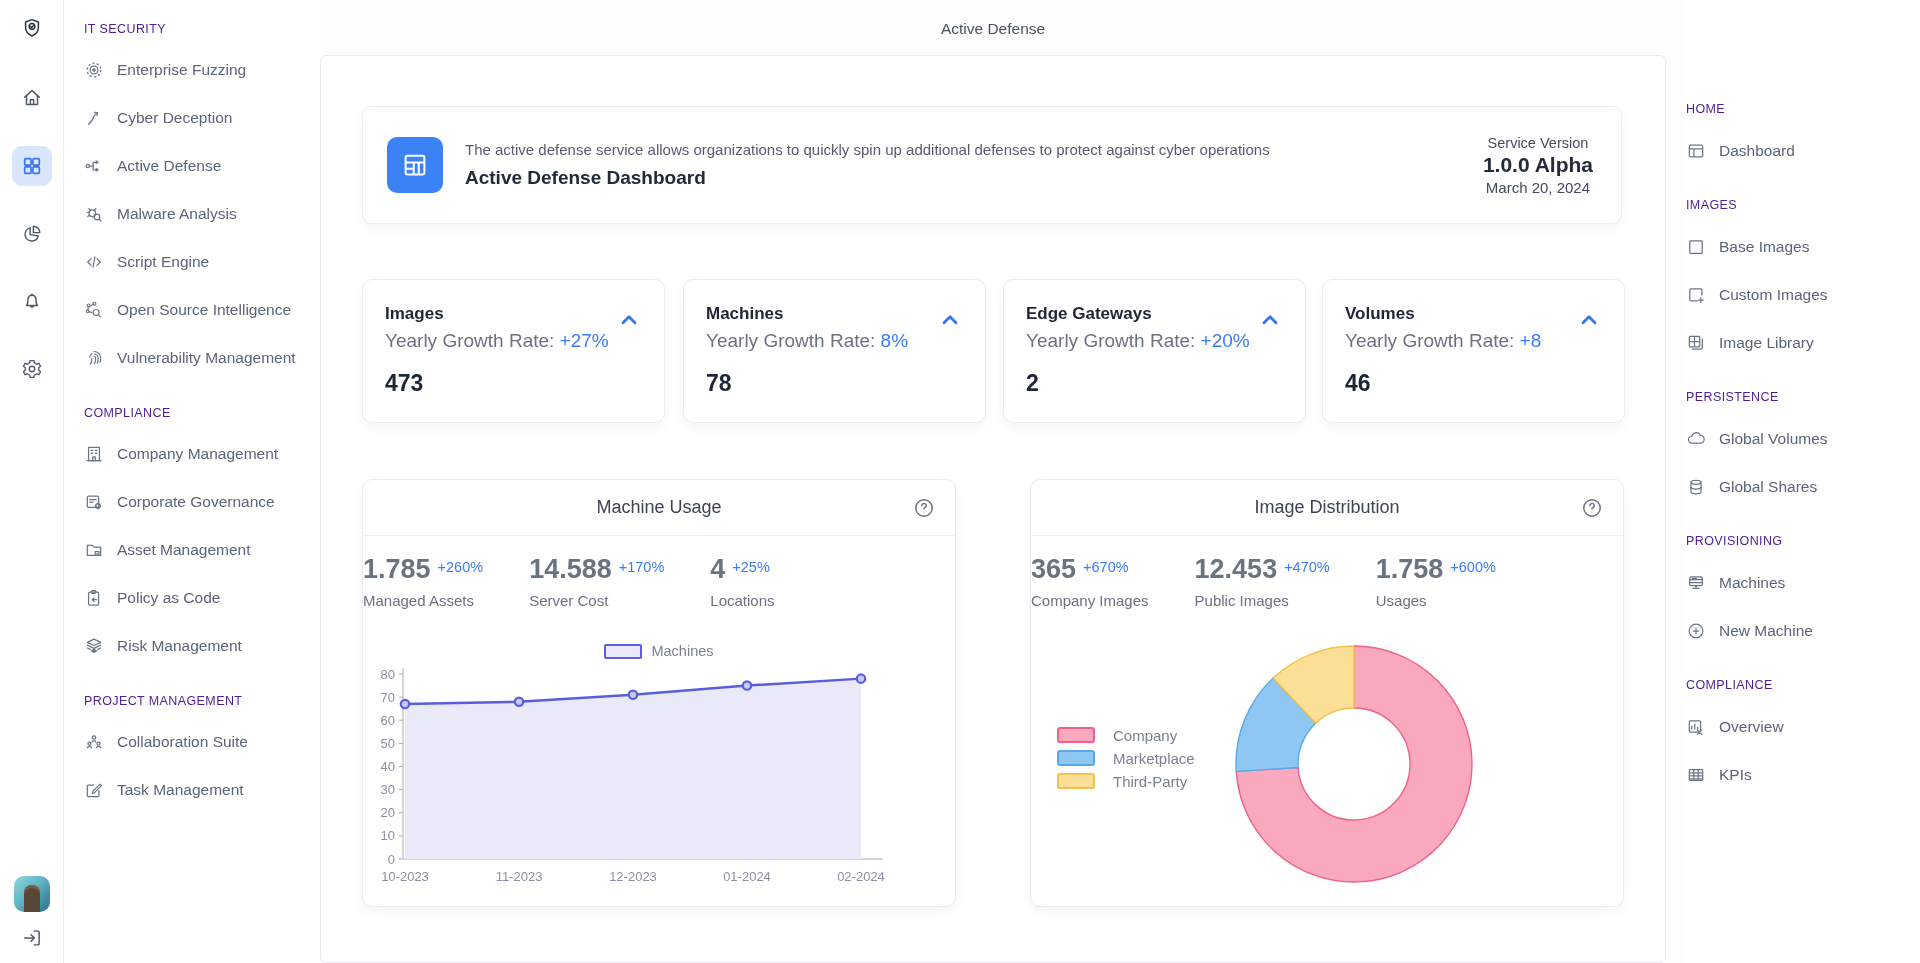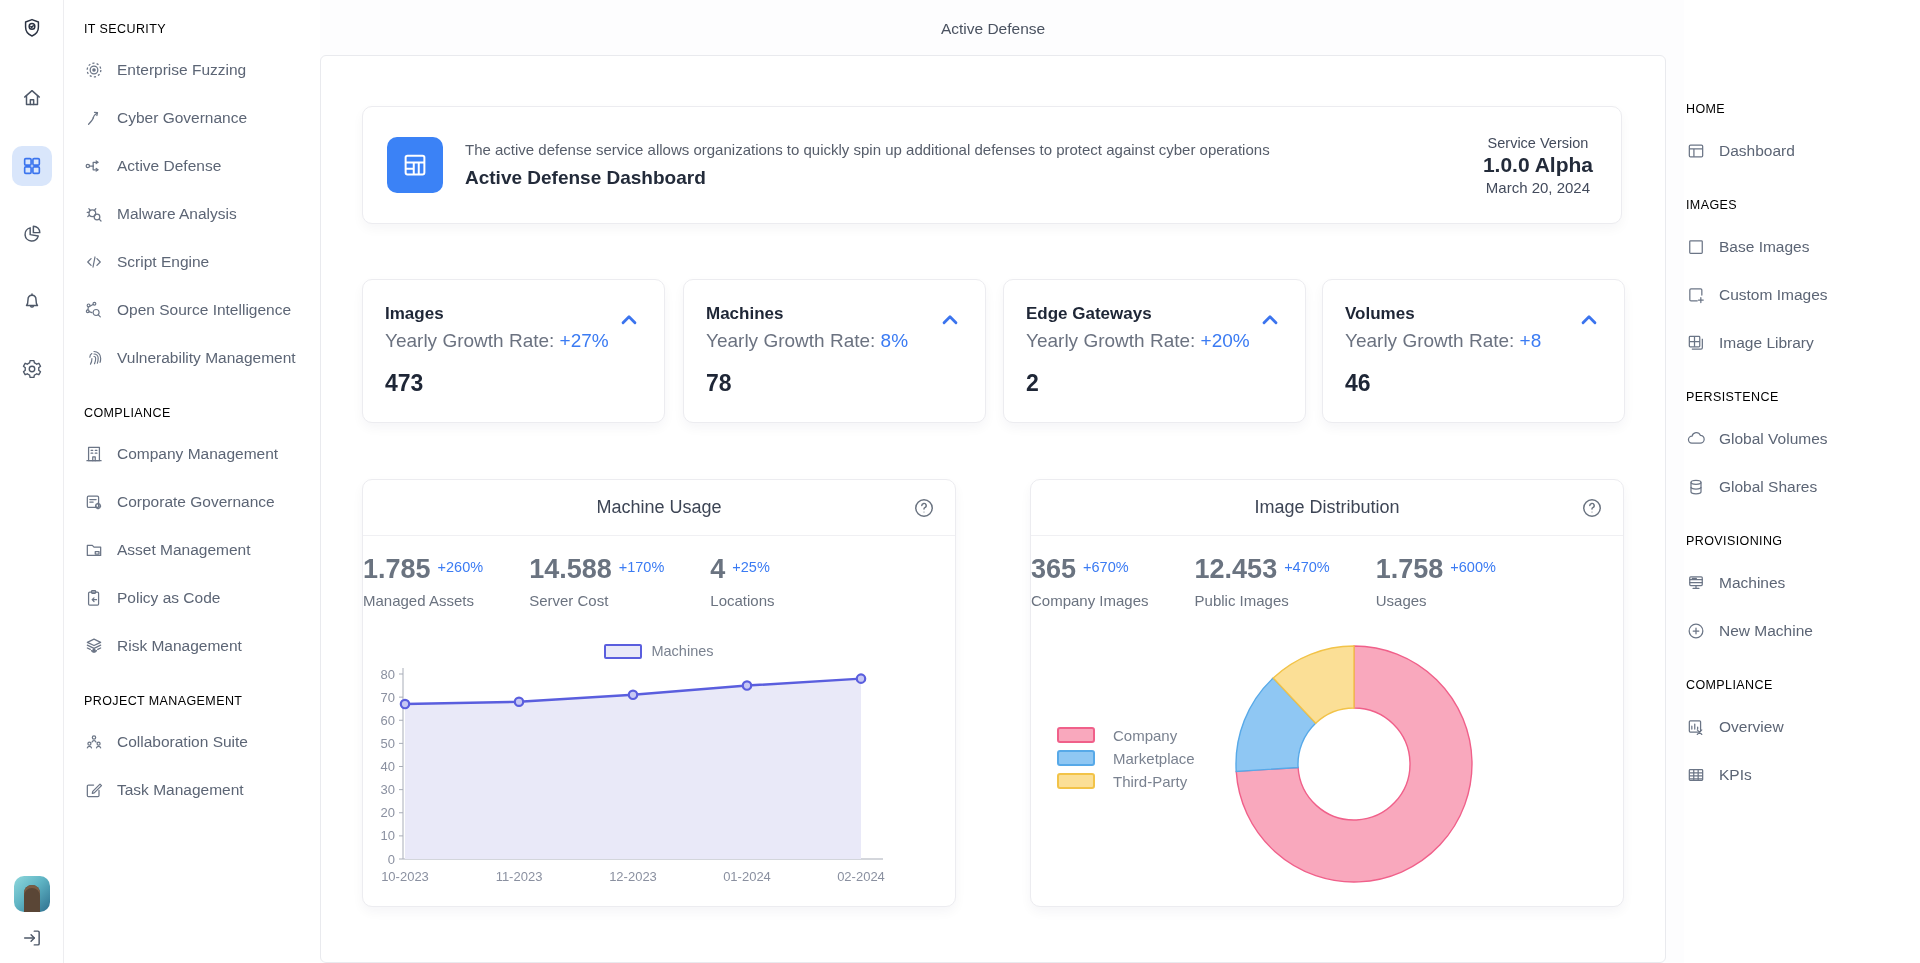--- a/index.html
+++ b/index.html
@@ -15,21 +15,21 @@
   .rail-btn.active { background:#d9e6fb; color:#3b74ee; }
   .rail-logo { top:8px; color:#2a3242; }
   .avatar { position:absolute; left:14px; top:876px; width:36px; height:36px; border-radius:10px;
     background:linear-gradient(135deg,#8fd8dc 0%,#5fb4c4 45%,#2e6f8e 100%); overflow:hidden; cursor:pointer; }
   .avatar::after { content:""; position:absolute; left:10px; top:9px; width:16px; height:30px;
     background:#5a4636; border-radius:8px 8px 0 0; box-shadow:inset 0 3px 0 #7a5c44; }
 
   
   .sidebar { position:absolute; left:64px; top:0; width:256px; height:963px; background:#fff; padding-top:19px; }
   .rightbar { position:absolute; left:1684px; top:0; width:236px; height:963px; background:#fff; padding-top:99px; }
-  .nav-label { height:20px; line-height:20px; font-size:12.5px; letter-spacing:.4px; color:#000000; padding-left:20px; }
+  .nav-label { height:20px; line-height:20px; font-size:12.5px; letter-spacing:.4px; color:#4c1d95; padding-left:20px; }
   .nav-items { margin-top:7px; }
   .rightbar .nav-items { margin-top:8px; }
   .nav-section + .nav-section { margin-top:21px; }
   .rightbar .nav-section + .nav-section { margin-top:20px; }
   .nav-item { height:48px; display:flex; align-items:center; padding-left:20px; cursor:pointer; }
   .nav-item .nicon { width:20px; height:20px; color:#6b7586; flex:0 0 20px; display:flex; }
   .nav-item .nicon svg { width:20px; height:20px; }
   .nav-text { margin-left:13px; font-size:15.5px; color:#5c6575; white-space:nowrap;text-align:center; }
   .rightbar .nav-label { padding-left:2px; }
   .rightbar .nav-item { padding-left:2px; }
@@ -162,21 +162,21 @@
         <span class="nav-text">Enterprise Fuzzing</span>
       </div>
       <div class="nav-item">
         <span class="nicon">
           <svg viewBox="0 0 24 24" fill="none" stroke="currentColor" stroke-width="1.5" stroke-linecap="round" stroke-linejoin="round">
             <path d="M5.5 19.5 C9 16 10.5 14 11 12"></path>
               <path d="M11 12 C11.6 9.6 13 7.6 15.6 5.9"></path>
             <path d="M12.6 5.2 16.2 5.5 15.4 9"></path>
           </svg>
           </span>
-        <span class="nav-text">Cyber Governance</span>
+        <span class="nav-text">Cyber Deception</span>
       </div>
       <div class="nav-item">
         <span class="nicon">
           <svg viewBox="0 0 24 24" fill="none" stroke="currentColor" stroke-width="1.5" stroke-linecap="round" stroke-linejoin="round">
             <circle cx="4.6" cy="12" r="2"></circle>
               <path d="M6.6 12 H11"></path>
               <path d="M11 12 V7.5 H16.6"></path>
               <path d="M11 12 V16.5 H16.6"></path>
             <path d="M14.6 5.9 16.8 7.5 14.6 9.1"></path>
               <path d="M14.6 14.9 16.8 16.5 14.6 18.1"></path>

